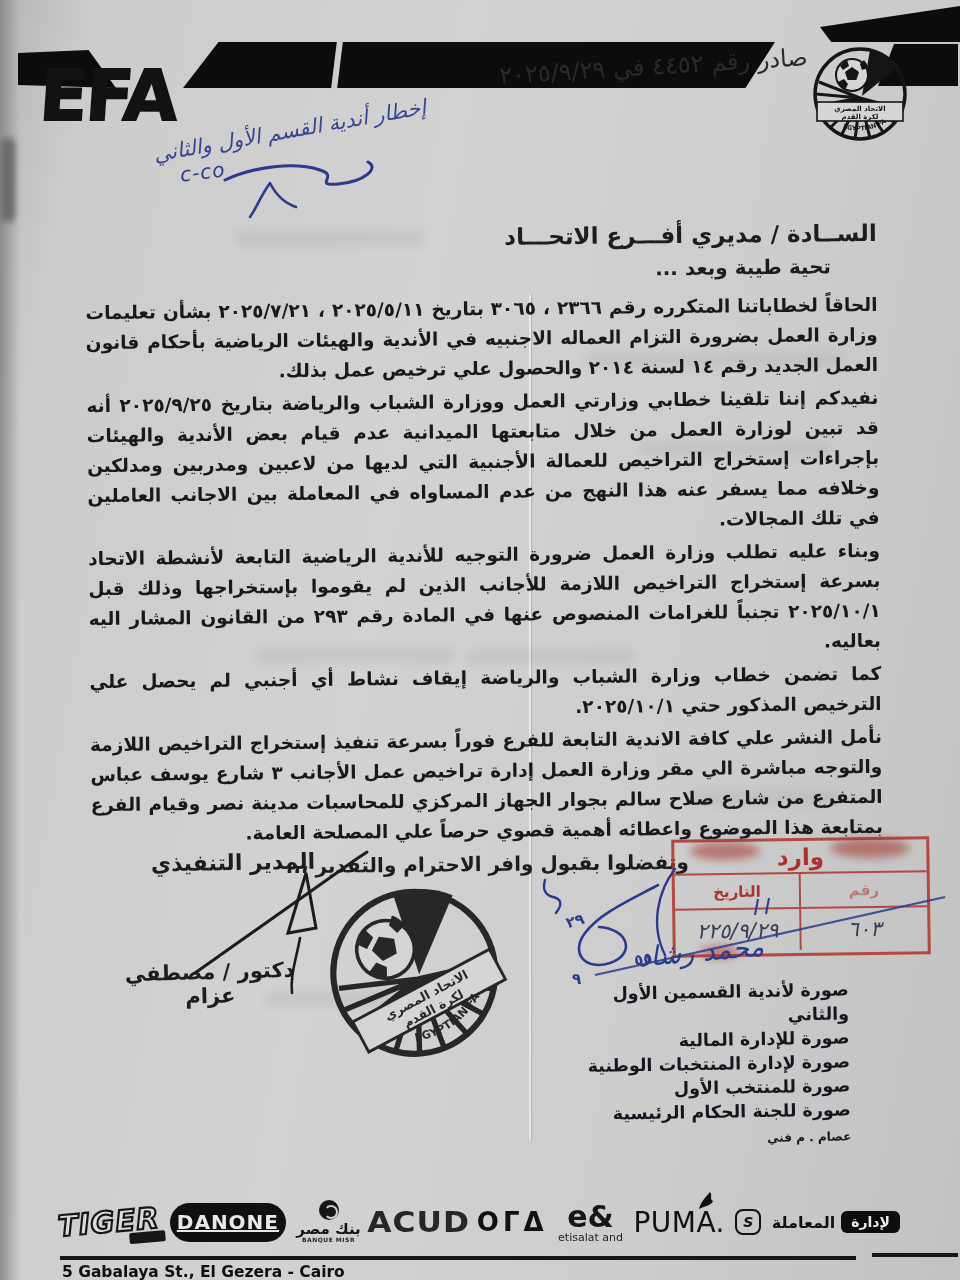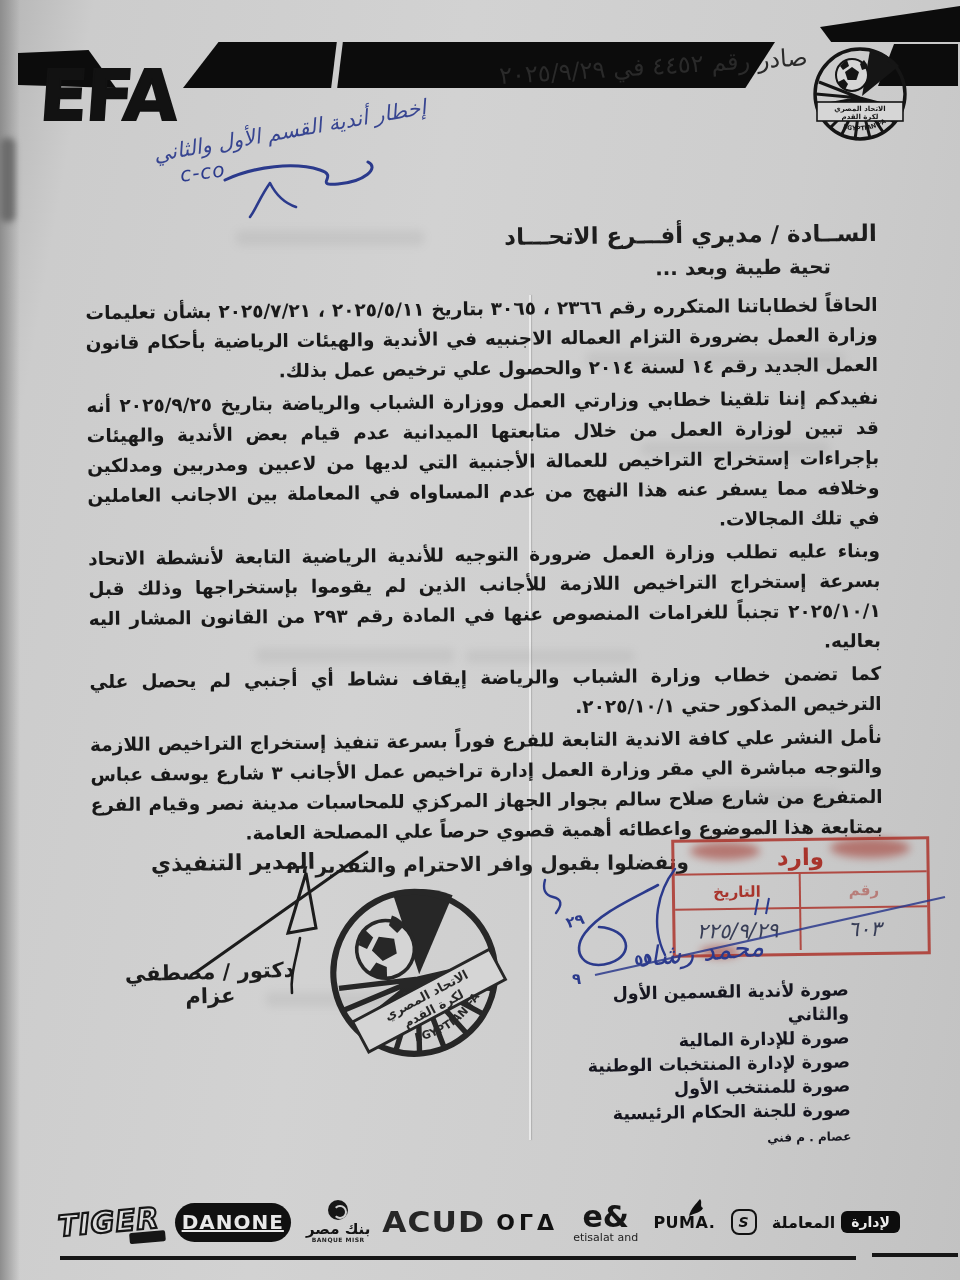--- a/index.html
+++ b/index.html
@@ -96,25 +96,25 @@
     position:relative; margin-bottom:1px; }
   .banque .bm-emblem::after { content:""; position:absolute; left:5px; top:5px; width:10px;
     height:10px; border-radius:50%; border:2px solid #cfcfcf; border-left-color:transparent; }
   .banque .bm-ar { font-size:15px; font-weight:bold; color:#131313; }
   .banque .bm-en { font-size:6px; font-weight:bold; letter-spacing:.5px; color:#222; }
   .carrier { width:136px; height:45px; background:#0d0d0d; border-radius:50%;
     display:flex; align-items:center; justify-content:center; }
   .carrier span { font-family:"DejaVu Serif", serif; font-style:italic; font-size:21px;
     color:#ededed; font-weight:bold; }
   .acud { font-size:29px; font-weight:bold; color:#262626; letter-spacing:1px; transform:scaleX(1.08); }
-  .ora { font-size:22px; font-weight:bold; color:#111; letter-spacing:4px; }
+  .ora { font-size:26px; font-weight:bold; color:#111; letter-spacing:4px; }
   .etisalat { display:flex; flex-direction:column; align-items:center; line-height:1; }
   .etisalat .e-mark { font-size:30px; font-weight:bold; color:#161616; }
   .etisalat .e-sub { font-size:11px; color:#222; margin-top:0; }
-  .puma { position:relative; font-size:16px; font-weight:bold; letter-spacing:.5px; color:#101010; }
+  .puma { position:relative; font-size:28px; font-weight:normal; letter-spacing:.5px; color:#101010; }
   .puma svg { position:absolute; right:8px; top:-16px; }
   .s-badge { width:26px; height:26px; border:2.5px solid #111; border-radius:8px;
     display:flex; align-items:center; justify-content:center; font-size:14px;
     font-weight:bold; font-style:italic; color:#111; }
   .united { display:flex; direction:rtl; align-items:center; gap:6px; }
   .united .pill { background:#0d0d0d; color:#ececec; border-radius:6px; padding:3px 10px;
     font-size:14px; font-weight:bold; }
   .united .word { font-size:16px; font-weight:bold; color:#111; }
   .divider-a { position:absolute; left:60px; top:1256px; width:796px; height:3.5px; background:#161616; }
   .divider-b { position:absolute; left:872px; top:1253px; width:86px; height:3.5px; background:#161616; }
@@ -258,14 +258,15 @@
     </div>
     <div class="s-badge">S</div>
     <div class="united">
       <span class="pill">لإدارة</span>
       <span class="word">المعاملة</span>
     </div>
   </div>
 
   <div class="divider-a"></div>
   <div class="divider-b"></div>
+  <div class="address">5 Gabalaya St., El Gezera - Cairo</div>
 
 </div>
 
 </body></html>

